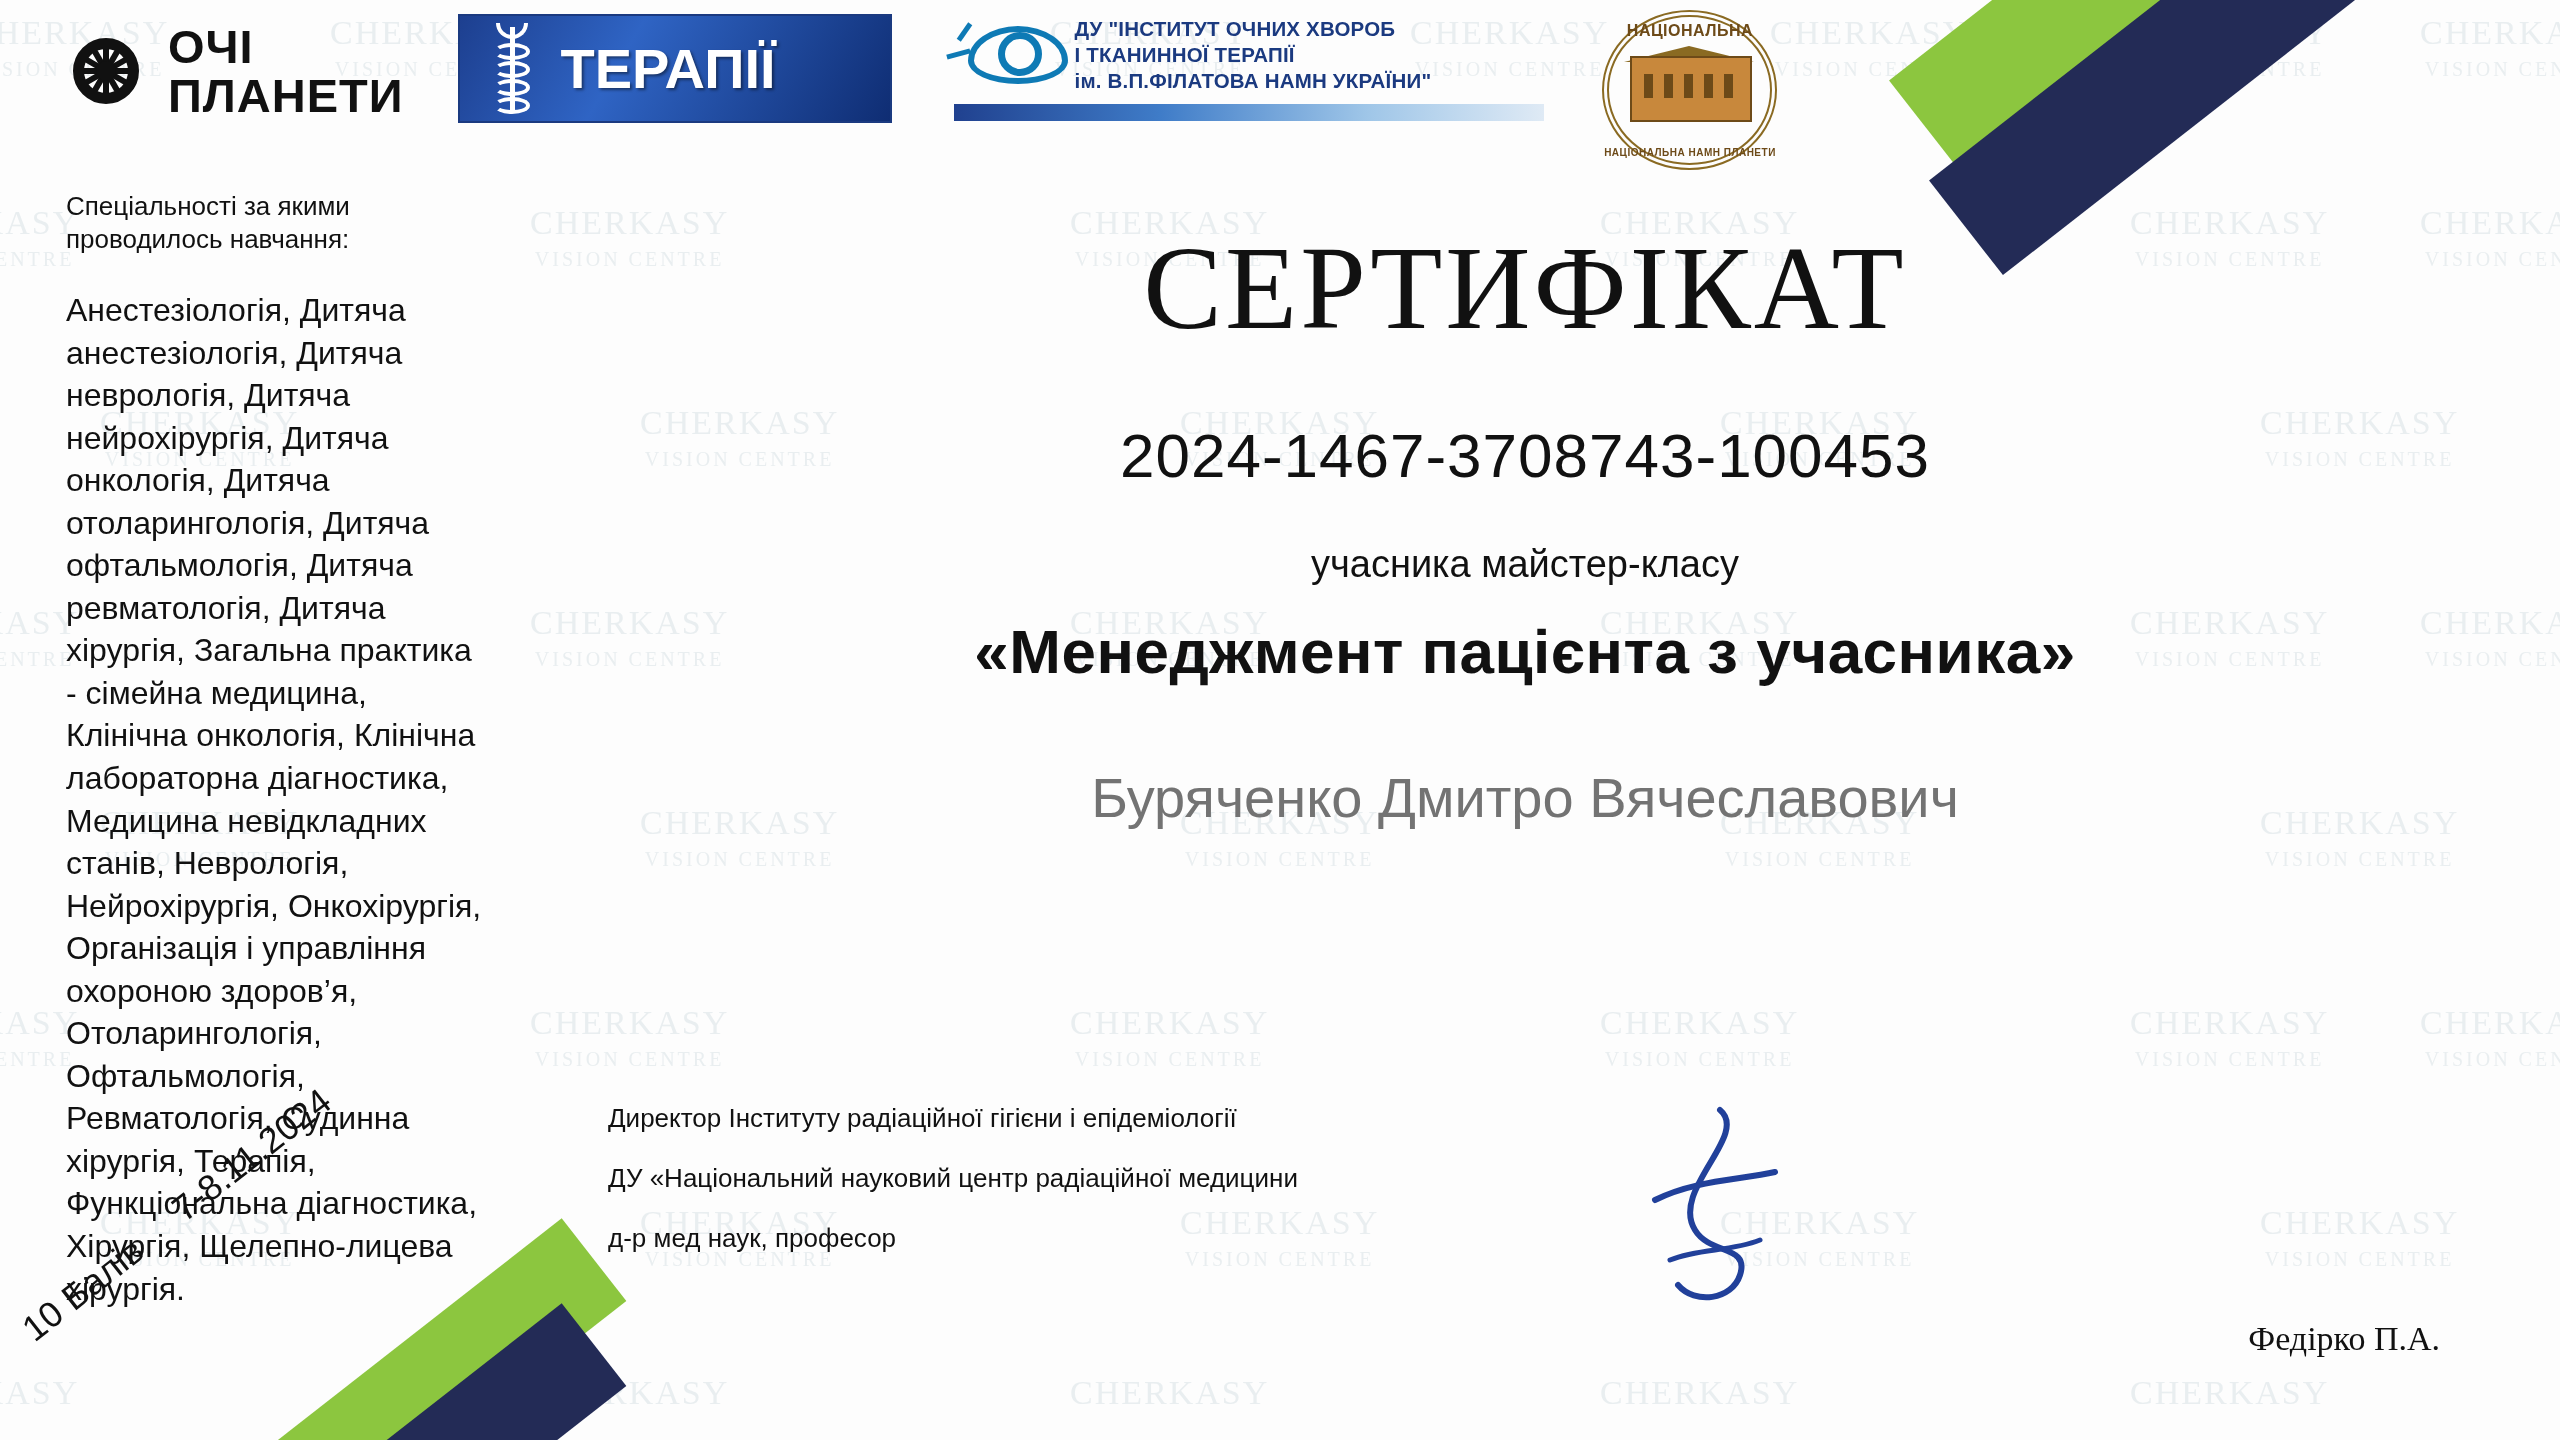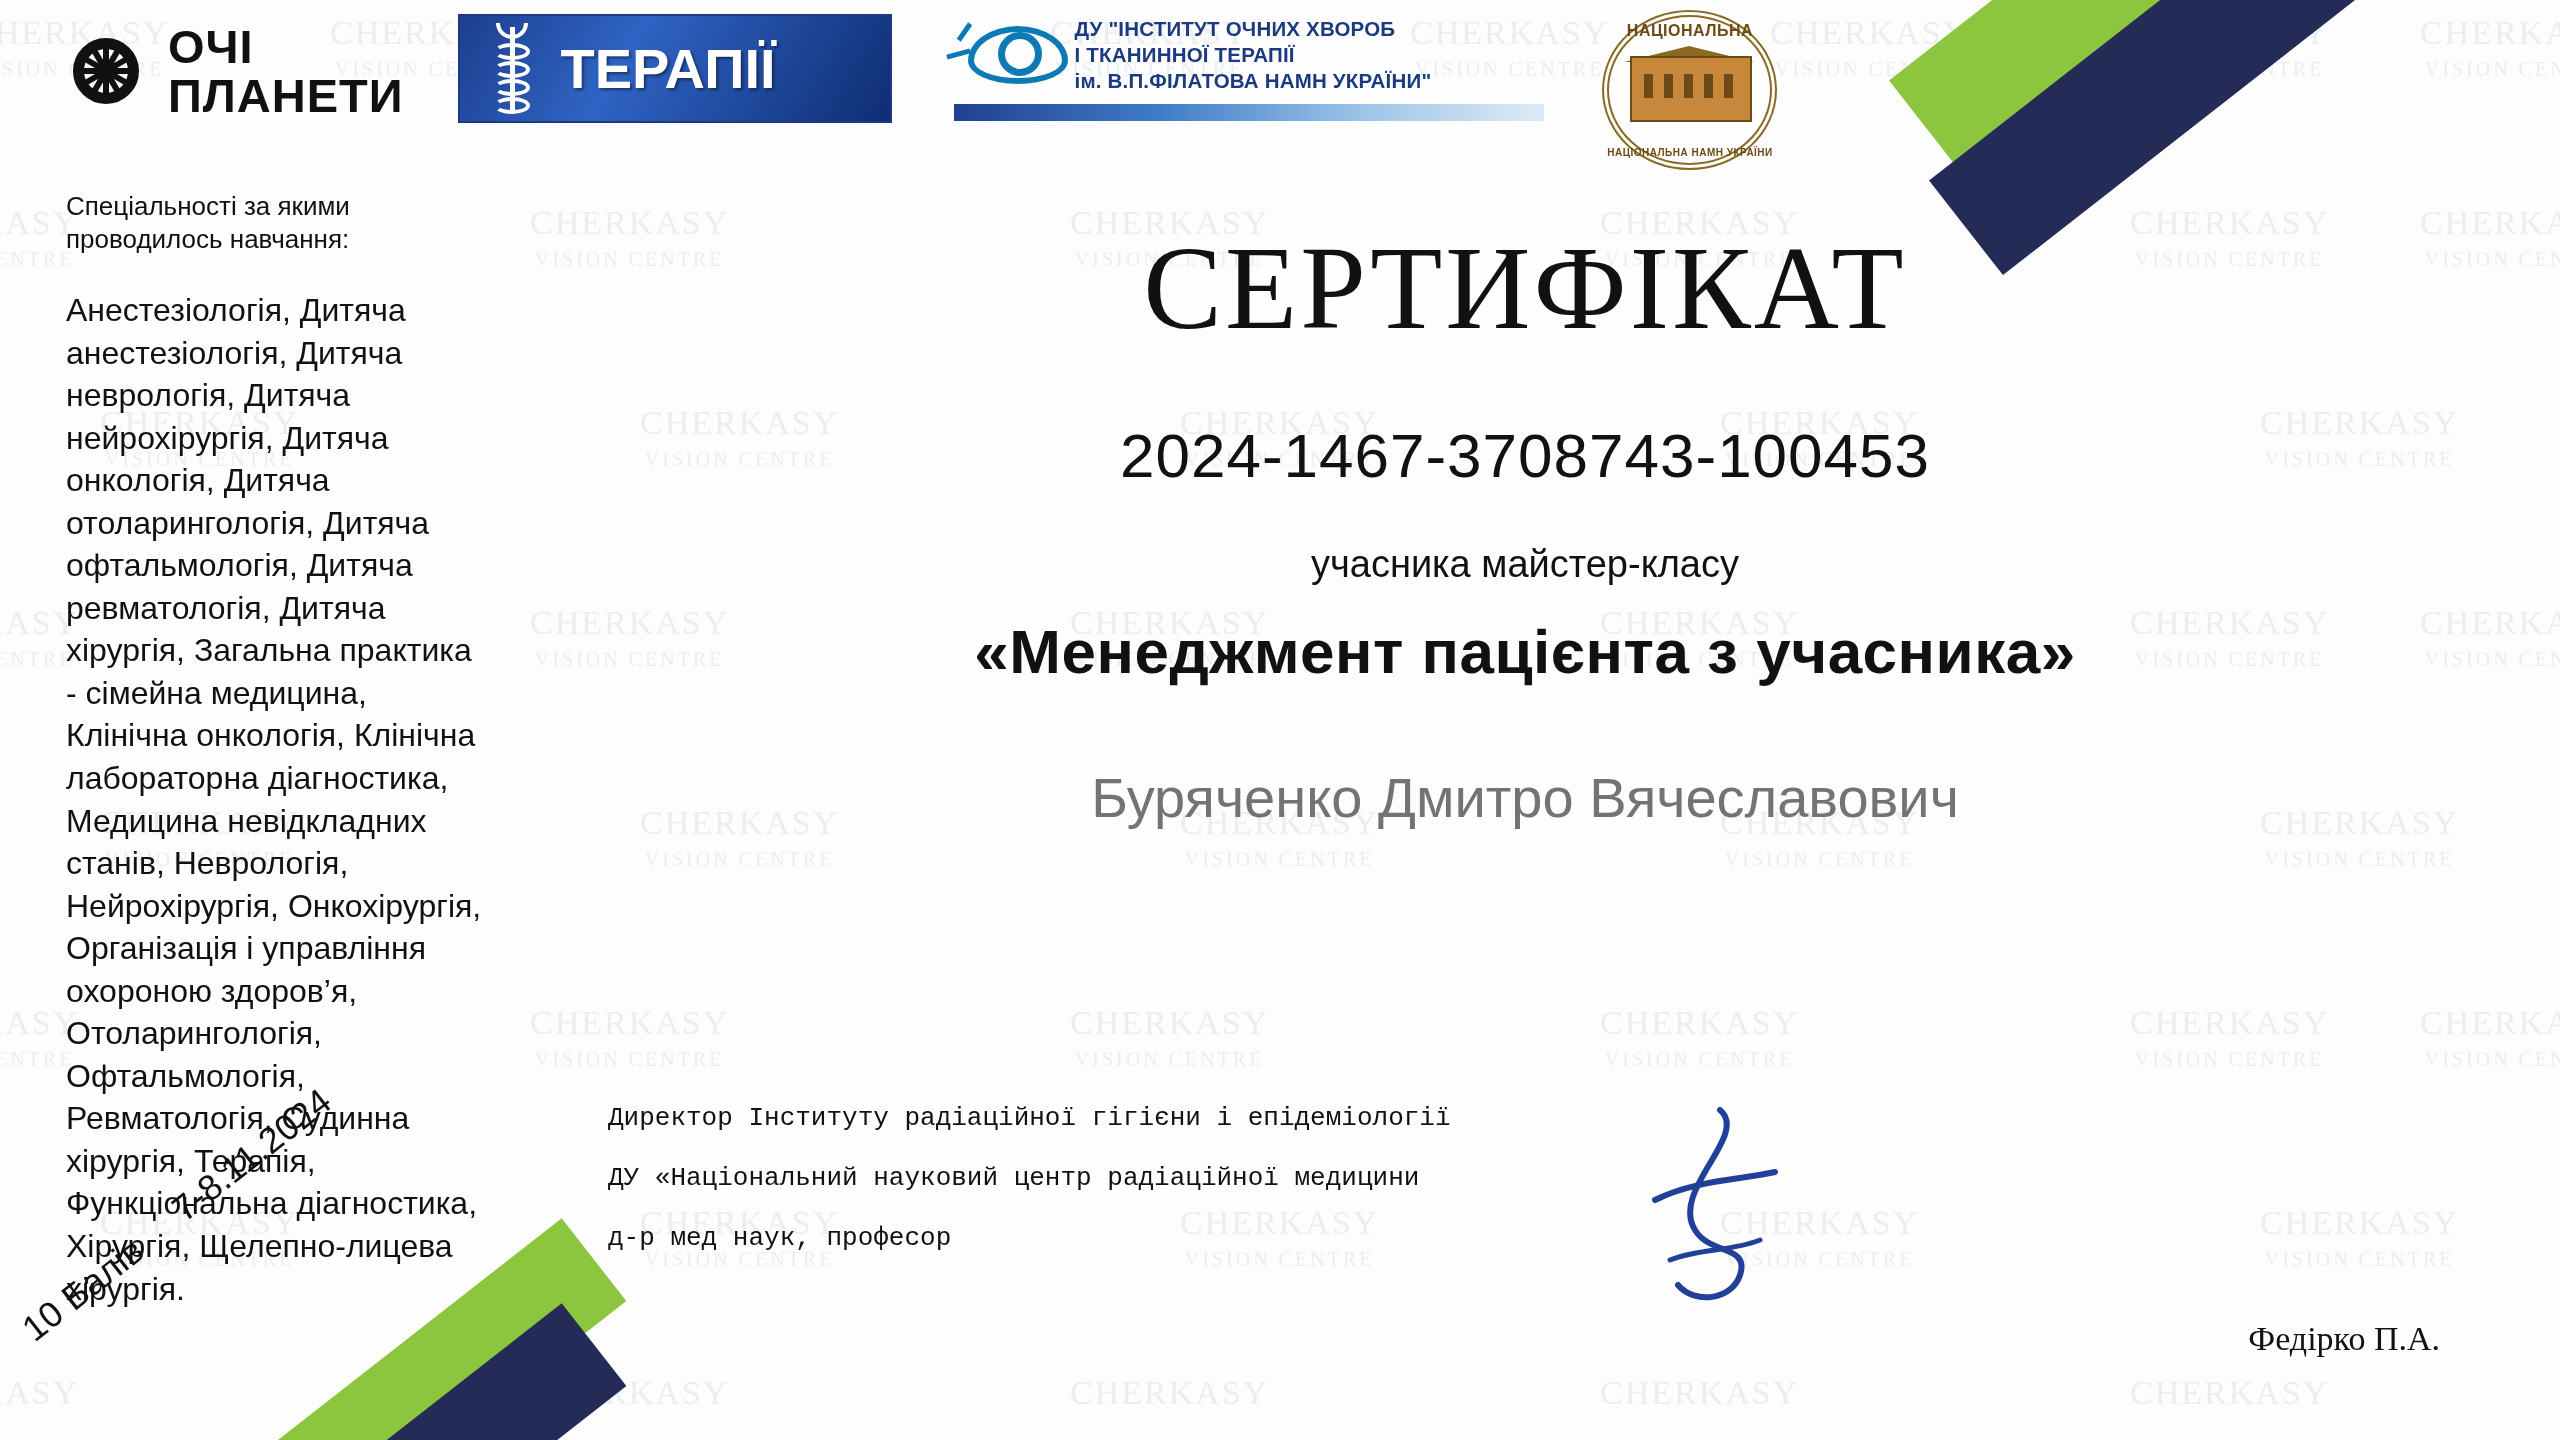--- a/index.html
+++ b/index.html
@@ -359,21 +359,21 @@
     margin-top: 78px;
   }
 
   
   .sign-block {
     position: absolute;
     left: 608px;
     top: 1105px;
     width: 1000px;
     z-index: 6;
-    font-family: Liberation Mono, monospace;
+    font-family: Liberation Sans, sans-serif;
     font-size: 26px;
     color: #111;
     line-height: 1;
   }
   .sign-block div { margin-bottom: 34px; }
 
   .signature-mark {
     position: absolute;
     left: 1600px;
     top: 1080px;
@@ -664,21 +664,21 @@
       <div class="emblem-wreath"></div>
       <div class="emblem-cap">НАЦІОНАЛЬНА</div>
       <div class="emblem-roof"></div>
       <div class="emblem-building">
         <div class="win" style="left:12px;"></div>
         <div class="win" style="left:32px;"></div>
         <div class="win" style="left:52px;"></div>
         <div class="win" style="left:72px;"></div>
         <div class="win" style="left:92px;"></div>
       </div>
-      <div class="emblem-bot">НАЦІОНАЛЬНА НАМН УКРАЇНИ</div>
+      <div class="emblem-bot">НАЦІОНАЛЬНА НАМН ПЛАНЕТИ</div>
     </div>
 
   </div>
 
   <div class="specialties">
     <div class="spec-title">Спеціальності за якими
 проводилось навчання:</div>
     <div class="spec-body">Анестезіологія, Дитяча анестезіологія, Дитяча неврологія, Дитяча нейрохірургія, Дитяча онкологія, Дитяча отоларингологія, Дитяча офтальмологія, Дитяча ревматологія, Дитяча хірургія, Загальна практика - сімейна медицина, Клінічна онкологія, Клінічна лабораторна діагностика, Медицина невідкладних станів, Неврологія, Нейрохірургія, Онкохірургія, Організація і управління охороною здоров’я, Отоларингологія, Офтальмологія, Ревматологія, Судинна хірургія, Терапія, Функціональна діагностика, Хірургія, Щелепно-лицева хірургія.</div>
   </div>
 

